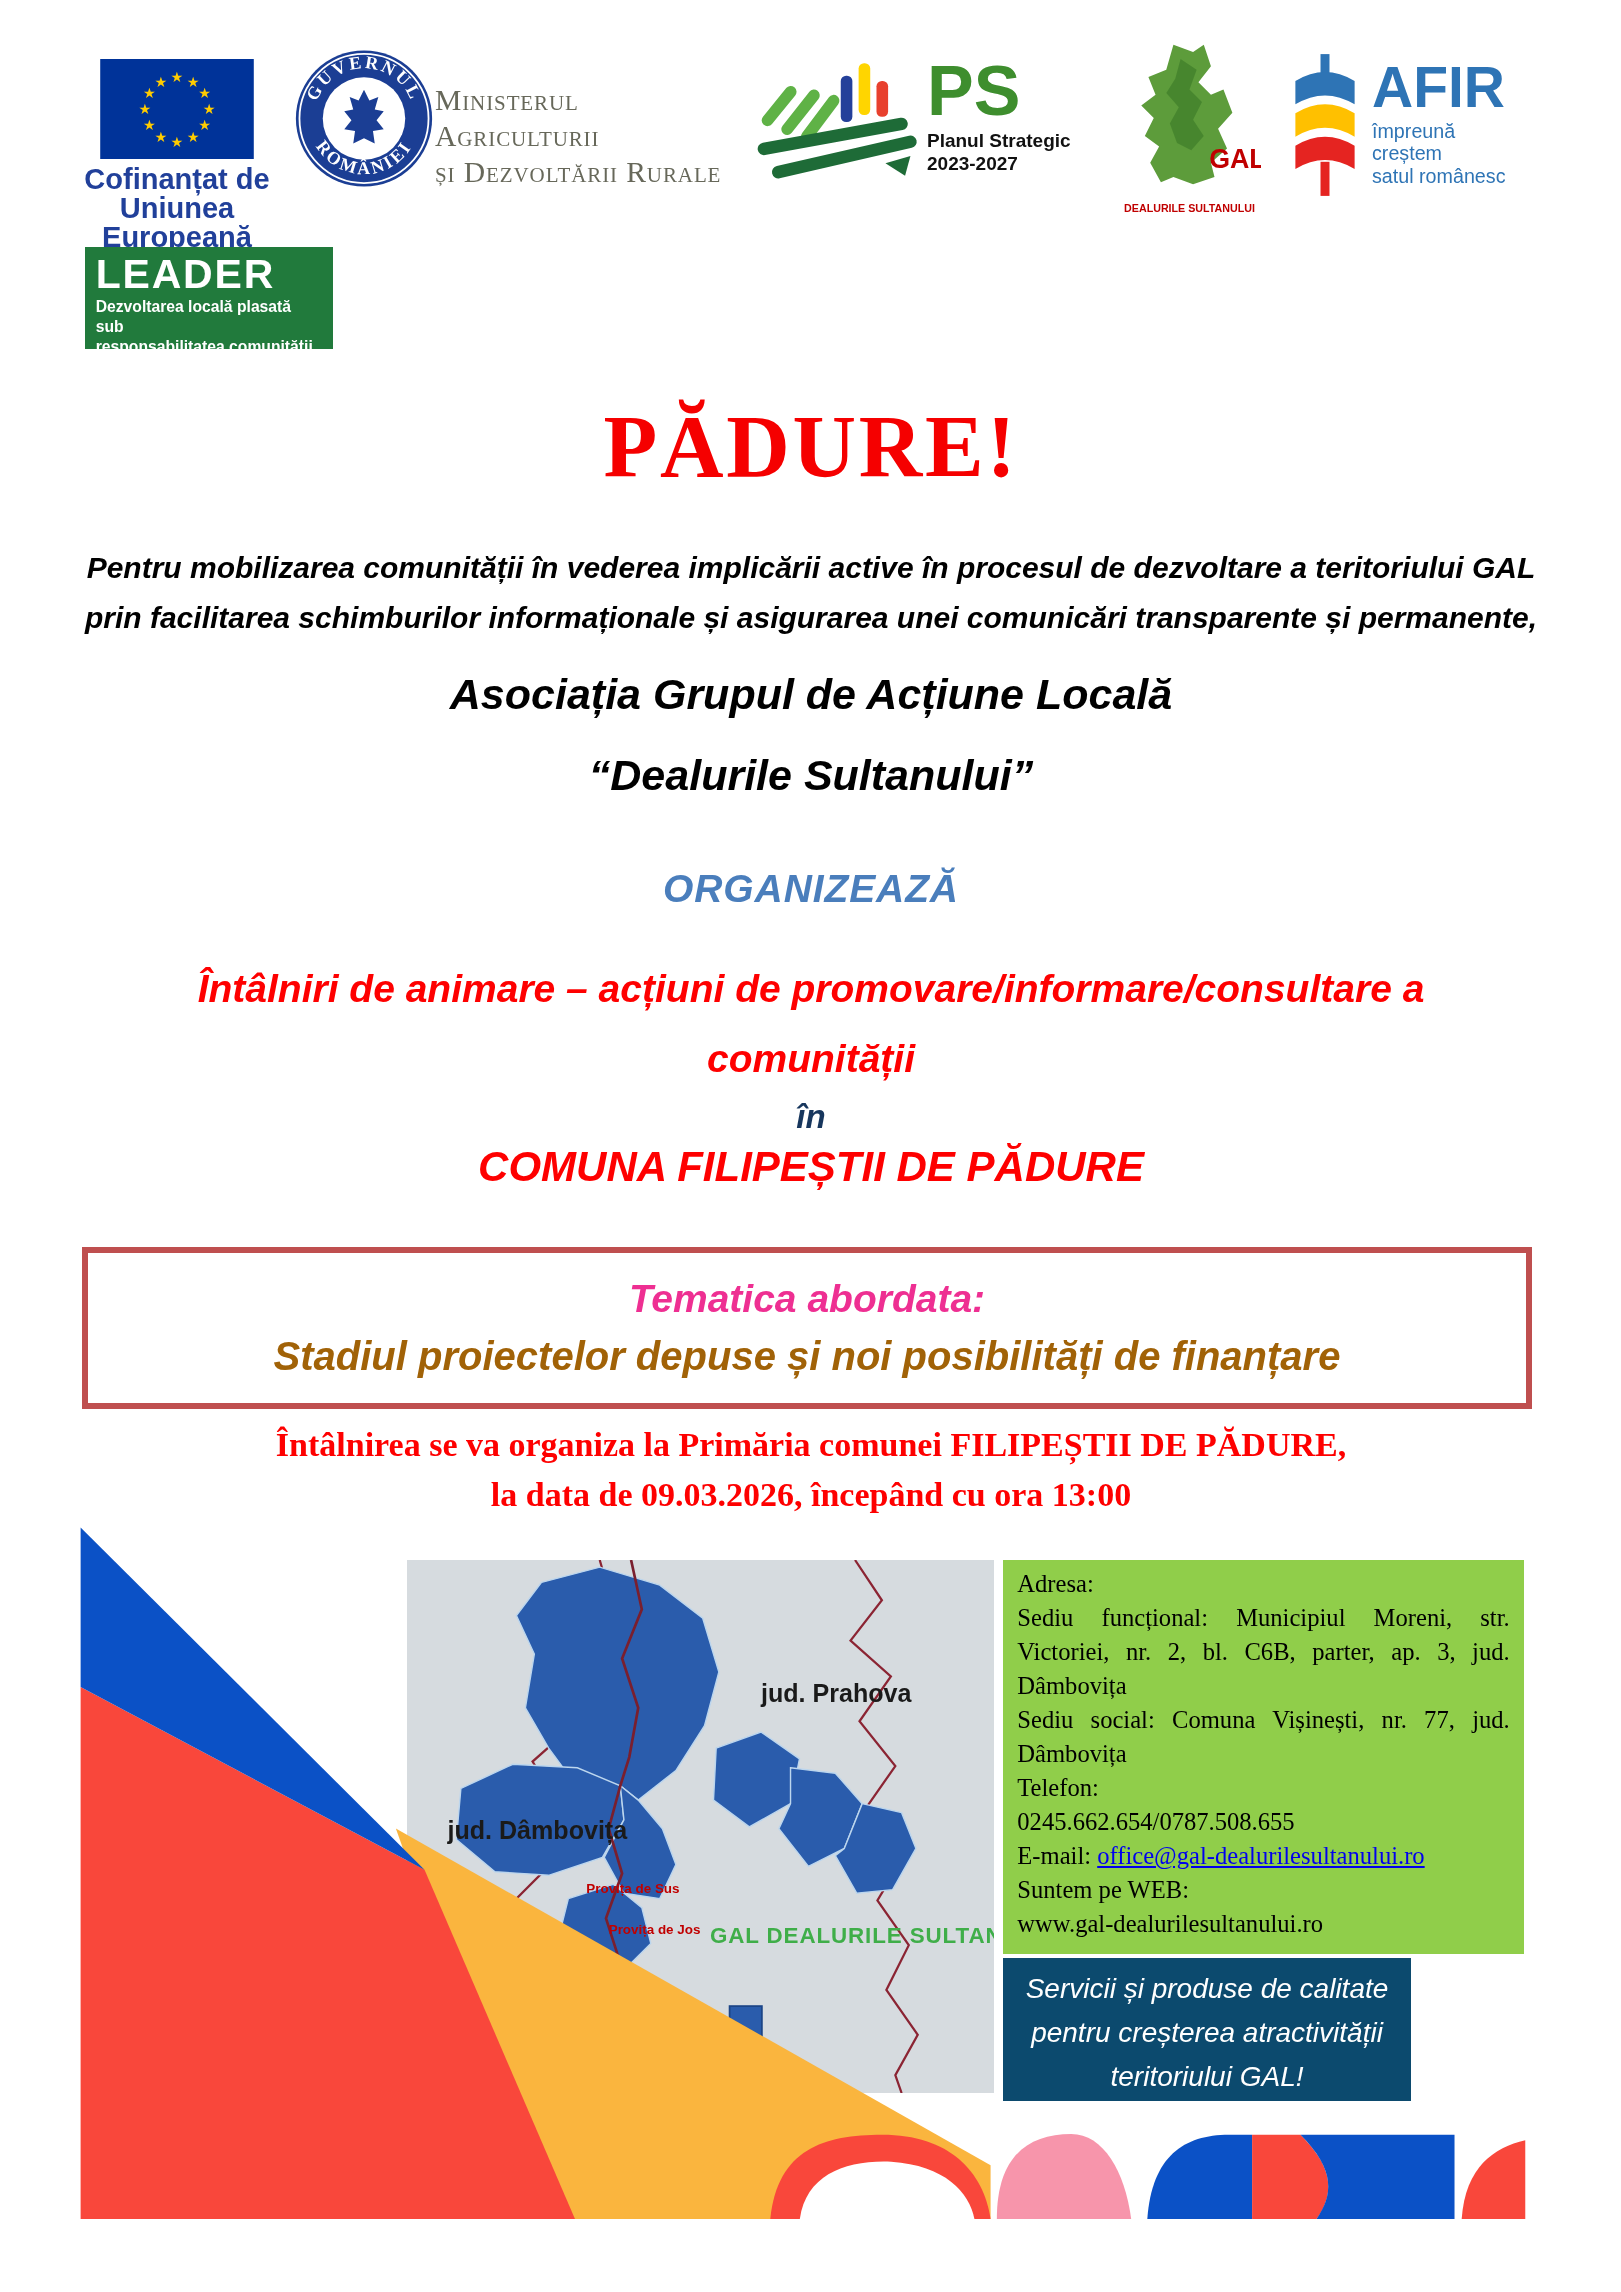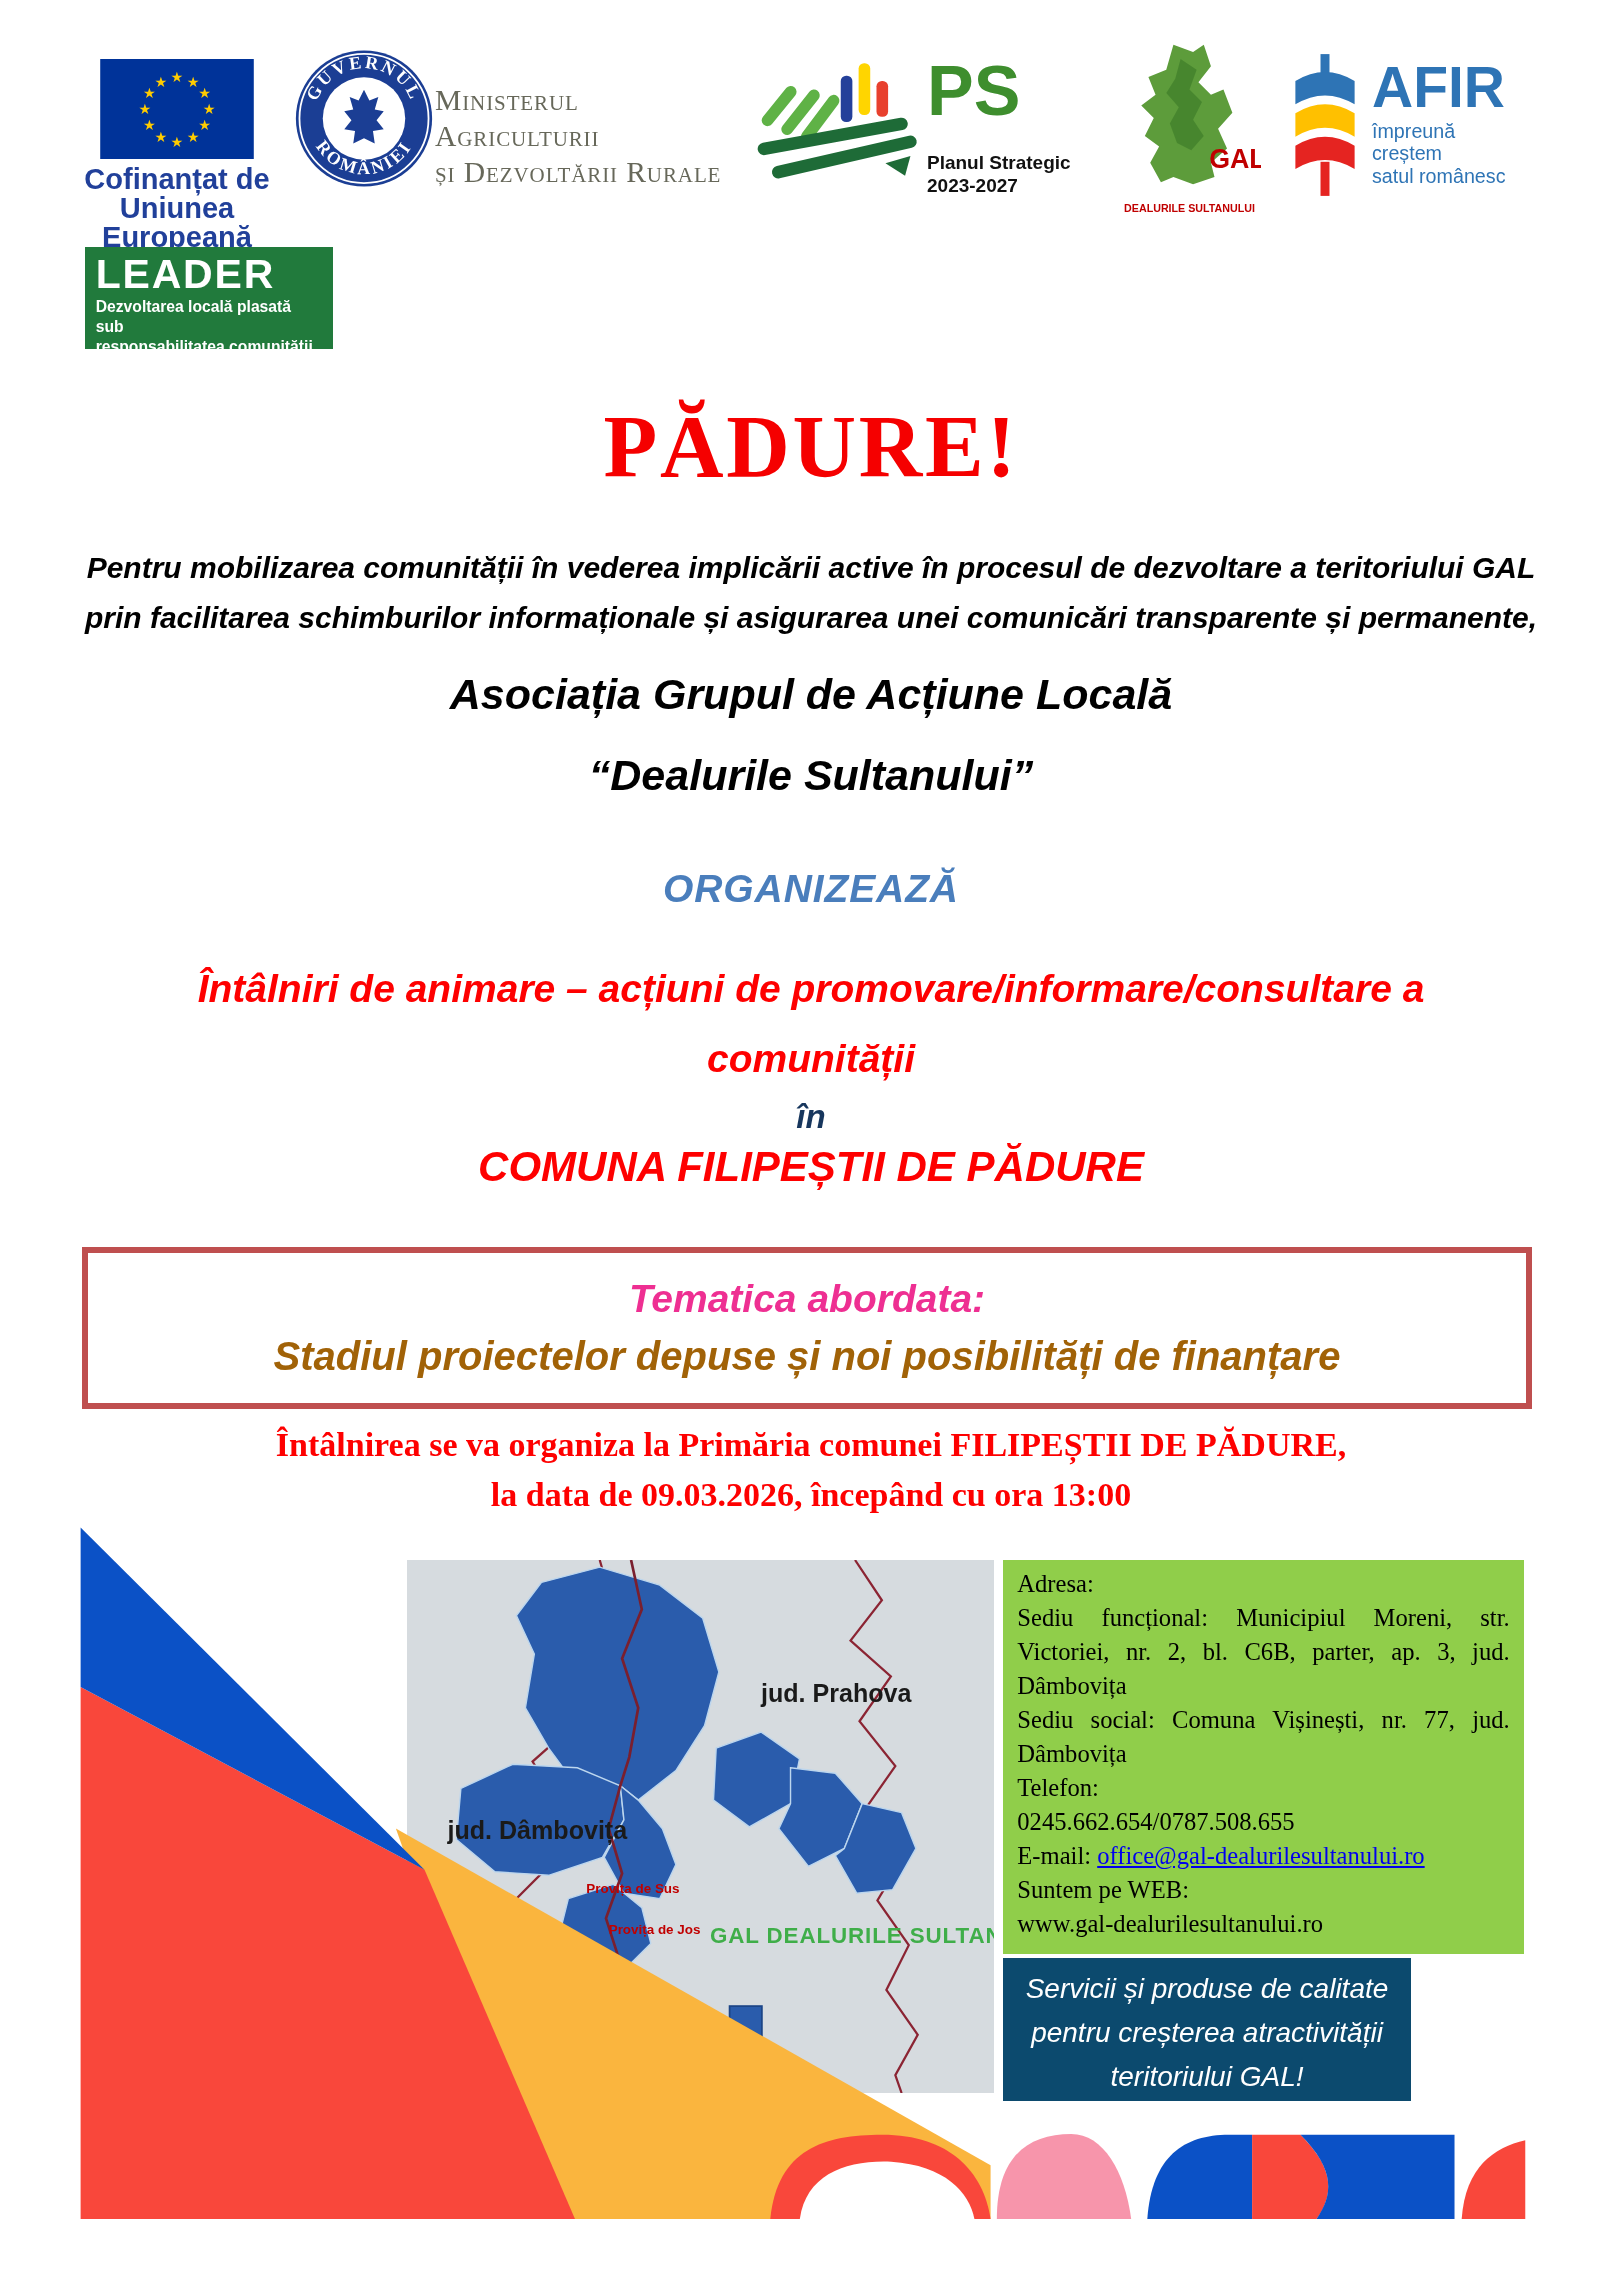--- a/index.html
+++ b/index.html
@@ -117,21 +117,21 @@
       <rect x="120" y="8" width="13" height="58" rx="6" fill="#ffd500"></rect>
       <rect x="140" y="28" width="13" height="40" rx="6" fill="#e8402d"></rect>
       <g stroke="#1e6b37" stroke-width="14" stroke-linecap="round">
         <line x1="14" y1="104" x2="168" y2="76"></line>
         <line x1="30" y1="130" x2="178" y2="96"></line>
       </g>
       <path d="M150,120 l28,-8 -6,22 Z" fill="#1e6b37"></path>
     </svg>
     <div class="ps-text">
       <div class="ps-acro">PS</div>
-      <div class="ps-sub" style="margin-top:25px;">Planul Strategic</div>
+      <div class="ps-sub" style="margin-top:3px;">Planul Strategic</div>
       <div class="ps-sub">2023-2027</div>
     </div>
   </div>
 
   <div class="abs" style="left:1118px;top:43px;width:143px;height:179px;">
     <svg width="143" height="159" viewBox="0 0 160 178">
       <path fill="#5d9c3b" d="M62,2 L84,10 96,2 104,26 90,44 104,58 118,52 128,78 112,96 122,118 104,134 108,150 84,158 62,150 48,156 36,134 46,116 30,104 40,84 26,70 42,58 34,38 54,30 Z"></path>
       <path fill="#3f7d2a" d="M70,18 L88,30 80,52 94,66 84,86 96,104 82,120 66,112 58,90 68,72 54,56 64,40 Z" opacity="0.7"></path>
       <text x="102" y="140" font-size="30" font-weight="bold" fill="#c00000" font-family="Liberation Sans,sans-serif">GAL</text>
     </svg>

